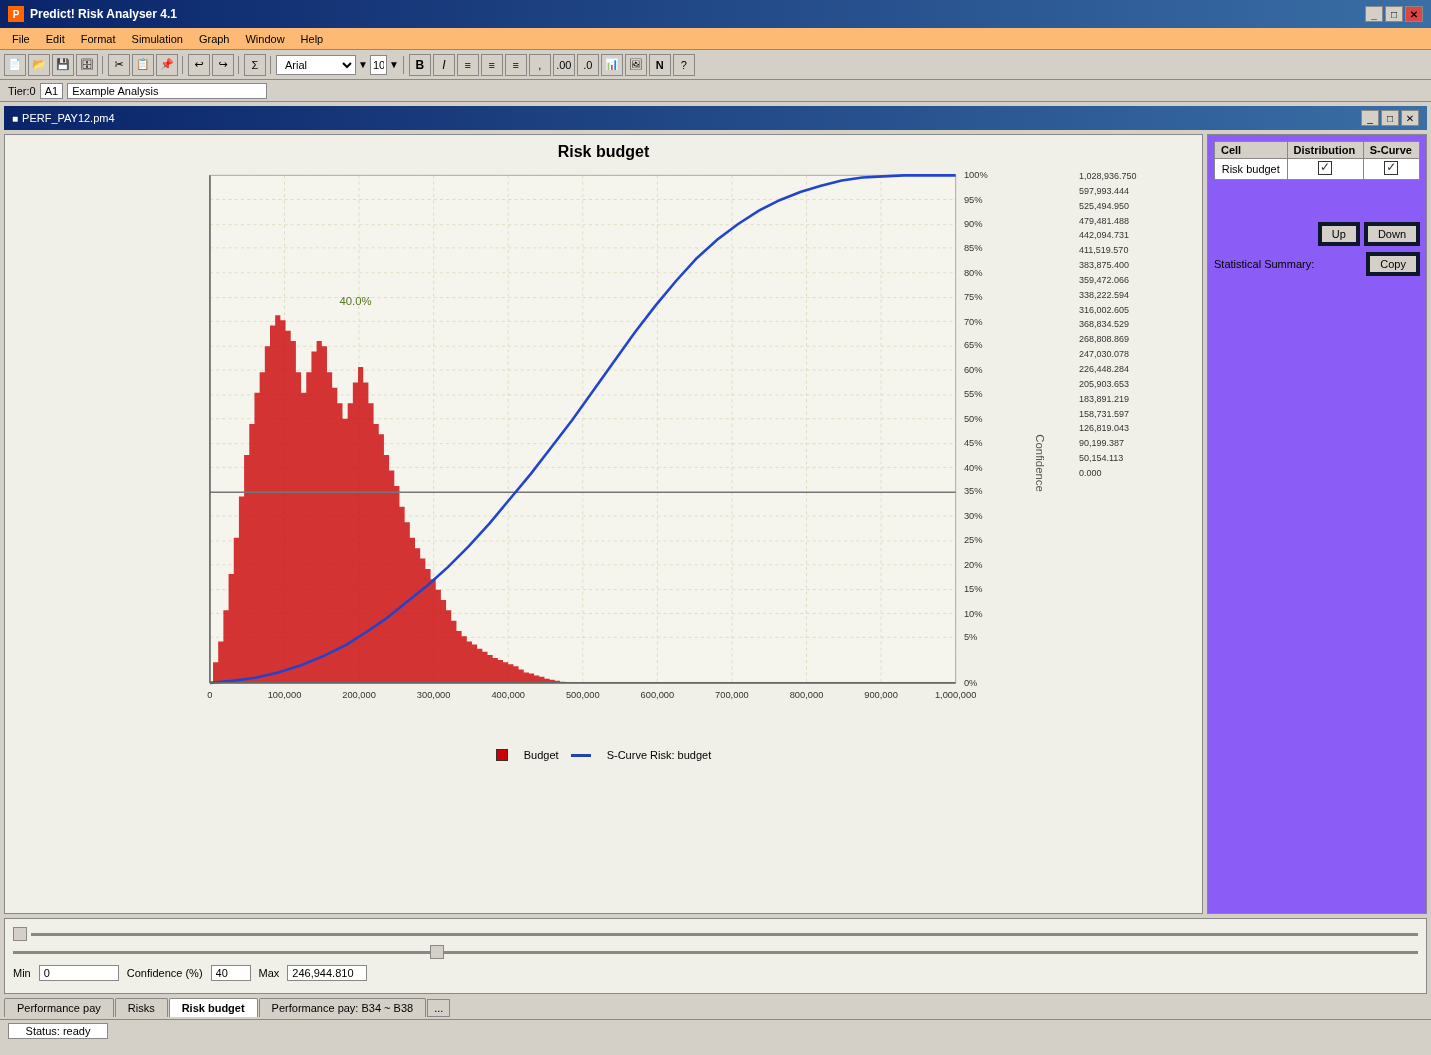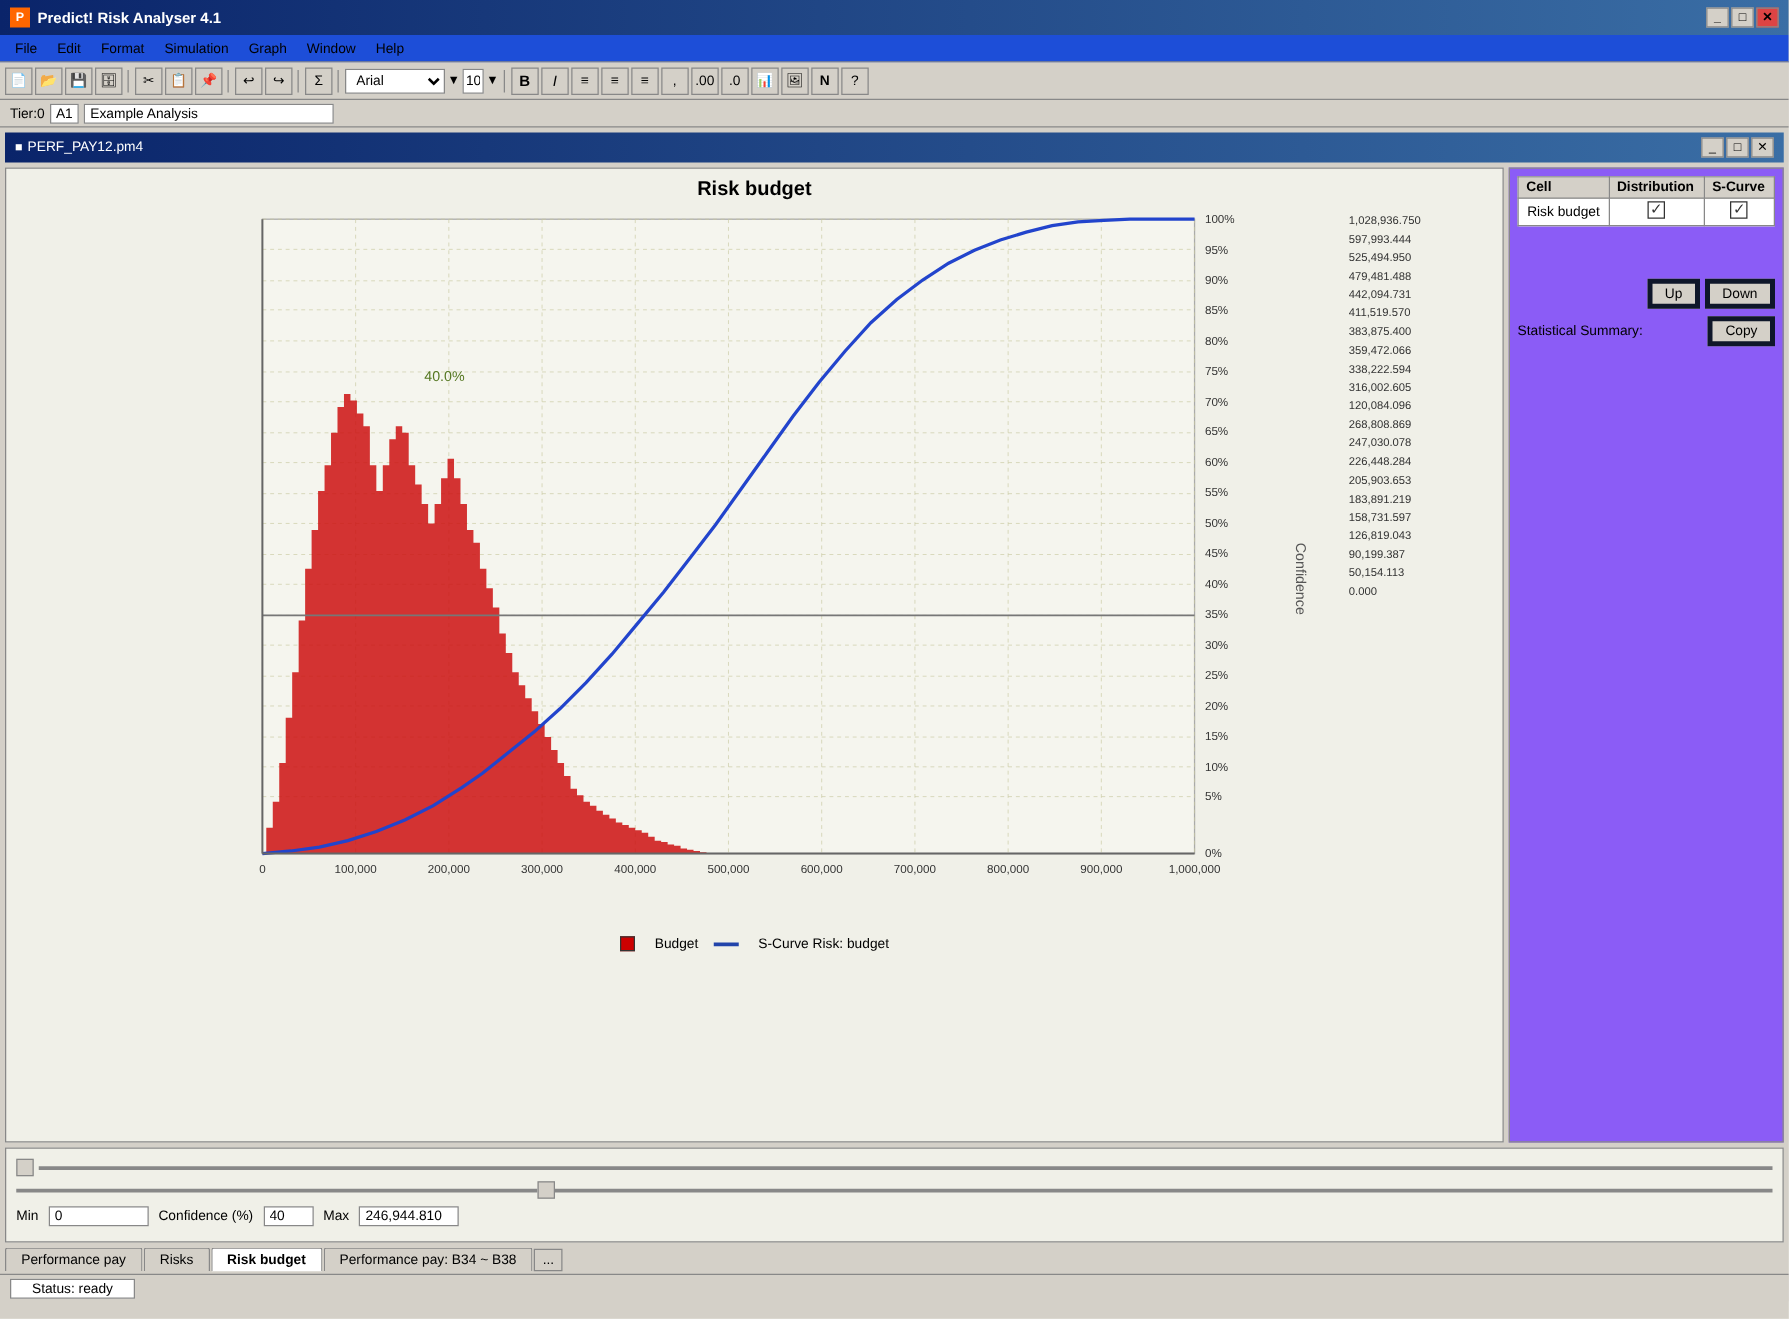--- a/index.html
+++ b/index.html
@@ -15,21 +15,21 @@
       padding: 0 8px;
       font-size: 12px;
       font-weight: bold;
     }
     .title-bar-icon { width: 16px; height: 16px; background: #ff6600; margin-right: 6px; font-size: 10px; display: flex; align-items: center; justify-content: center; }
     .title-bar-controls { margin-left: auto; display: flex; gap: 2px; }
     .title-btn { width: 18px; height: 16px; background: #d4d0c8; border: 1px solid #888; font-size: 10px; display: flex; align-items: center; justify-content: center; cursor: pointer; color: black; }
 
     
     .menu-bar {
-      background: #1d4ed8;
+      background: #fdba74;
       height: 22px;
       display: flex;
       align-items: center;
       padding: 0 4px;
       border-bottom: 1px solid #888;
       font-size: 11px;
     }
     .menu-item { padding: 2px 8px; cursor: pointer; }
 
     
@@ -454,21 +454,21 @@
         <div>1,028,936.750</div>
         <div>597,993.444</div>
         <div>525,494.950</div>
         <div>479,481.488</div>
         <div>442,094.731</div>
         <div>411,519.570</div>
         <div>383,875.400</div>
         <div>359,472.066</div>
         <div>338,222.594</div>
         <div>316,002.605</div>
-        <div>120,084.096</div>
+        <div>368,834.529</div>
         <div>268,808.869</div>
         <div>247,030.078</div>
         <div>226,448.284</div>
         <div>205,903.653</div>
         <div>183,891.219</div>
         <div>158,731.597</div>
         <div>126,819.043</div>
         <div>90,199.387</div>
         <div>50,154.113</div>
         <div>0.000</div>

